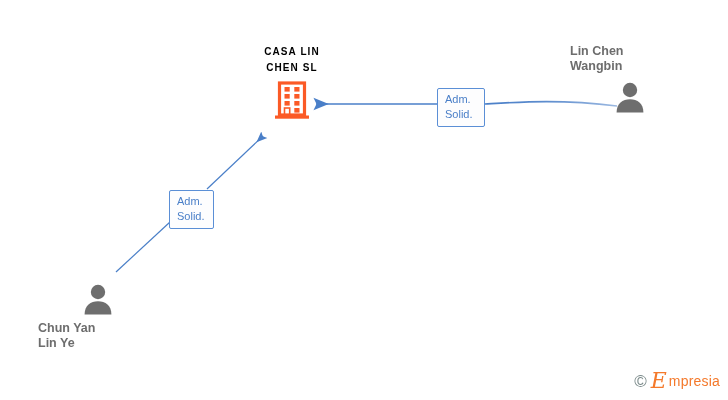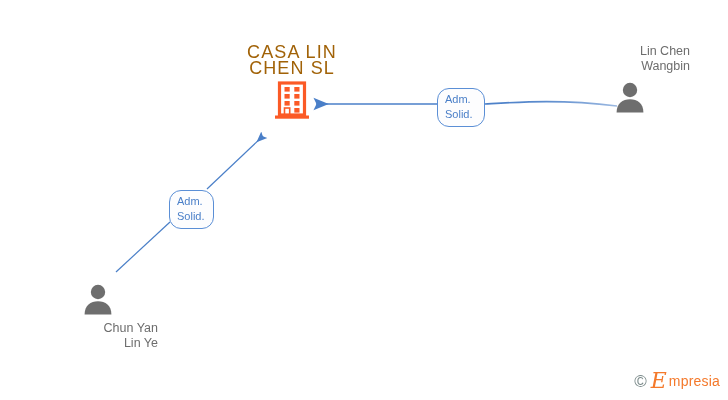--- a/index.html
+++ b/index.html
@@ -28,38 +28,39 @@
 
   
   .company-node {
     position: absolute;
     left: 236px;
     top: 44px;
     width: 112px;
     text-align: center;
   }
   .company-title {
-    font-size: 18px;
+    font-size: 10px;
     line-height: 16px;
     letter-spacing: 1.1px;
-    color: #a16207;
-    font-weight: 400;
+    color: #000000;
+    font-weight: 700;
     white-space: pre-line;
   }
   .company-icon {
     margin: 4px auto 0 auto;
     width: 38px;
     height: 40px;
   }
 
   
   .person-node {
     position: absolute;
     width: 120px;
-    text-align: right;
+    text-align: left;
+    font-weight: bold;
   }
   .person-node.top-right { left: 570px; top: 44px; }
   .person-node.bottom-left { left: 38px; top: 282px; }
   .person-label {
     font-size: 12.5px;
     line-height: 15px;
     color: #6d6d6d;
     white-space: pre-line;
   }
   .person-icon {
@@ -68,21 +69,21 @@
     margin: 0 auto;
     display: block;
   }
   .person-node.top-right .person-label { margin-bottom: 6px; }
   .person-node.bottom-left .person-label { margin-top: 5px; }
 
   
   .edge-label {
     position: absolute;
     border: 1.4px solid #5b8fd6;
-    border-radius: 12px;
+    border-radius: 2px;
     background: #fdfdfe;
     color: #4a7fc8;
     font-size: 11px;
     line-height: 15px;
     padding: 3px 7px 4px 7px;
     text-align: left;
     white-space: pre-line;
     box-sizing: border-box;
   }
   .edge-label.right-edge { left: 437px; top: 88px; width: 48px; }

